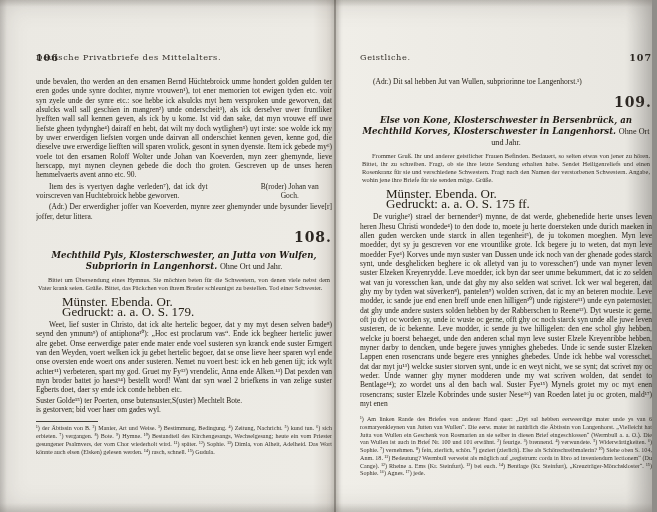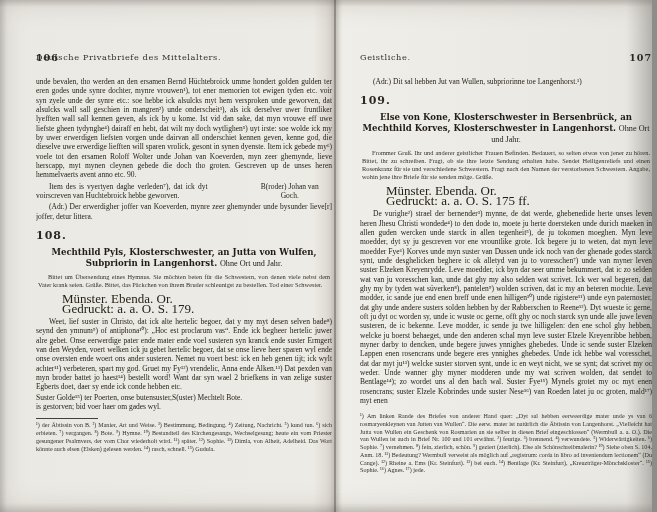--- a/index.html
+++ b/index.html
@@ -22,25 +22,25 @@
   .runtitle{display:block;text-align:left;font-size:8.2px;font-weight:normal;
     letter-spacing:0.6px;color:#332e28;margin-top:40px;}
   p{margin:0;}
   .body{font-size:7.5px;line-height:9.35px;text-align:justify;color:#272219;}
   .indent{text-indent:13px;}
   .mt{margin-top:2px;}
   .itemrow{display:flex;margin-top:2px;gap:40px;}
   .itemrow .txt{width:67%;text-indent:13px;}
   .itemsig{width:33%;font-size:7.5px;line-height:9.35px;text-align:center;color:#272219;}
   .itemsig .s2{text-align:center;}
-  .secnum{text-align:left;font-family:"DejaVu Serif",serif;font-weight:bold;
-    font-size:11px;letter-spacing:1px;margin:8px 0 5px;}
+  .secnum{text-align:right;font-family:"DejaVu Serif",serif;font-weight:bold;
+    font-size:14px;letter-spacing:1px;margin:8px 0 5px;}
   .sectitle{text-align:center;font-family:"DejaVu Serif",serif;font-size:8.6px;
     line-height:11px;margin:0 2px 4px;color:#211c15;}
-  .sectitle .b{font-weight:bold;}
+  .sectitle .b{font-weight:bold;font-style:italic;}
   .sectitle .n{font-weight:normal;font-family:"Liberation Serif",serif;font-size:8.2px;}
   .summary{font-size:6.4px;line-height:8px;text-align:justify;text-indent:10px;
     color:#37322b;margin:1px 2px 5px;}
   .source{font-size:13px;line-height:9.4px;margin-left:26px;margin-bottom:4px;color:#272219;}
   .closing{display:flex;margin-top:1px;}
   .closing .cl{font-size:7.5px;line-height:9.35px;color:#272219;}
   .closing .cs{font-size:7.5px;line-height:9.35px;padding-right:14px;color:#272219;}
   .fnrule{width:62px;border-top:1px solid #45403a;margin:7px 0 3px;}
   .footnotes{font-size:6.1px;line-height:7.7px;text-align:justify;color:#37322b;}
   .fnpad{margin-top:8px;}

